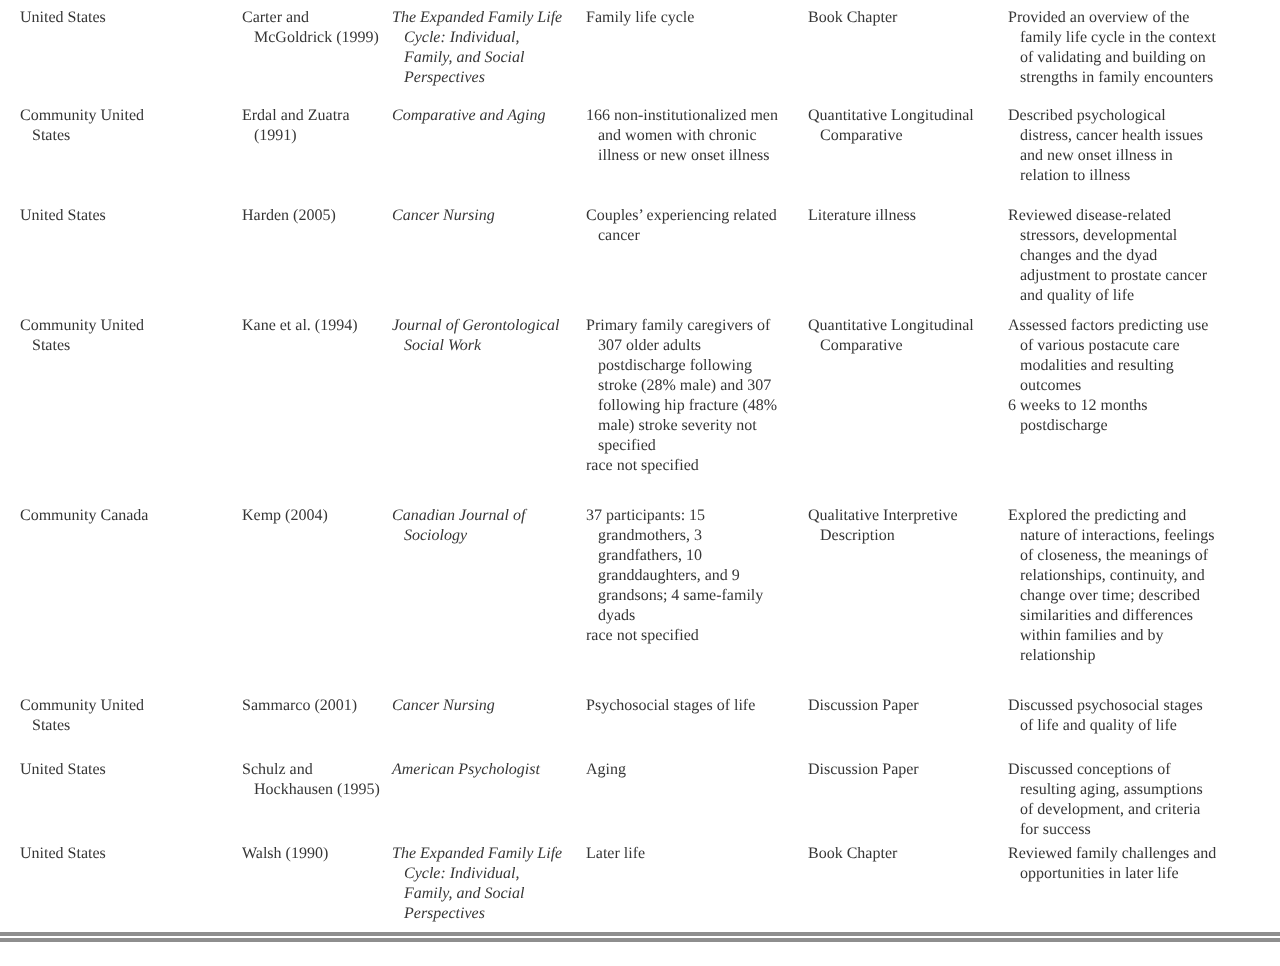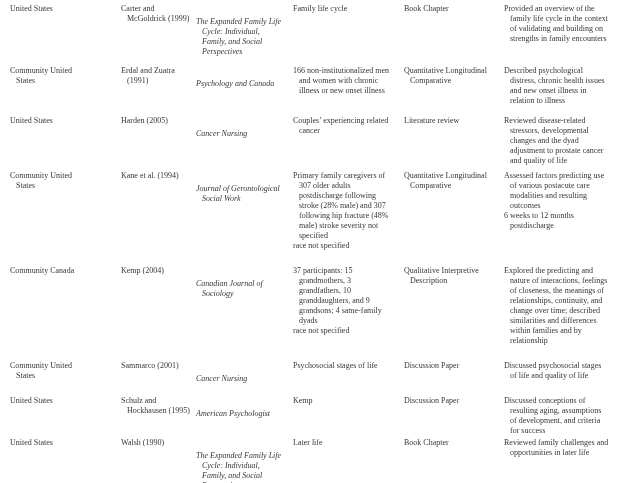--- a/index.html
+++ b/index.html
@@ -28,21 +28,21 @@
   }
   
   col.w1{width:111px;} col.w2{width:75px;} col.w3{width:97px;}
   col.w4{width:111px;} col.w5{width:100px;} col.w6{width:130px;}
   td.c-setting{padding-right:31px;}
   td.c-authors{padding-right:3px;}
   td.c-source{padding-right:8px;}
   td.c-topic{padding-right:10px;}
   td.c-study{padding-right:8px;}
   td.c-desc{padding-right:25px;font-family:Liberation Serif, serif;}
-  td.c-source .para{font-style:italic;margin-top:13px;}
+  td.c-source .para{font-style:italic;}
   
   .para{padding-left:6px;text-indent:-6px;}
   
   tr.r1 td{padding-bottom:9px;}
   tr.r2 td{padding-bottom:10px;}
   tr.r3 td{padding-bottom:5px;}
   tr.r4 td{padding-bottom:15px;}
   tr.r5 td{padding-bottom:15px;}
   tr.r6 td{padding-bottom:12px;}
   tr.r7 td{padding-bottom:2px;}
@@ -91,47 +91,47 @@
           </td>
       </tr>
       <tr class="r2">
         <td class="c-setting">
             <div class="para">Community United States</div>
           </td>
         <td class="c-authors">
             <div class="para">Erdal and Zuatra (1991)</div>
           </td>
         <td class="c-source">
-            <div class="para">Psychology and Canada</div>
+            <div class="para">Comparative and Aging</div>
           </td>
         <td class="c-topic">
             <div class="para">166 non-institutionalized men and women with chronic illness or new onset illness</div>
           </td>
         <td class="c-study">
             <div class="para">Quantitative Longitudinal Comparative</div>
           </td>
         <td class="c-desc">
-            <div class="para">Described psychological distress, chronic health issues and new onset illness in relation to illness</div>
+            <div class="para">Described psychological distress, cancer health issues and new onset illness in relation to illness</div>
           </td>
       </tr>
       <tr class="r3">
         <td class="c-setting">
             <div class="para">United States</div>
           </td>
         <td class="c-authors">
             <div class="para">Harden (2005)</div>
           </td>
         <td class="c-source">
             <div class="para">Cancer Nursing</div>
           </td>
         <td class="c-topic">
             <div class="para">Couples’ experiencing related cancer</div>
           </td>
         <td class="c-study">
-            <div class="para">Literature review</div>
+            <div class="para">Literature illness</div>
           </td>
         <td class="c-desc">
             <div class="para">Reviewed disease-related stressors, developmental changes and the dyad adjustment to prostate cancer and quality of life</div>
           </td>
       </tr>
       <tr class="r4">
         <td class="c-setting">
             <div class="para">Community United States</div>
           </td>
         <td class="c-authors">
@@ -197,21 +197,21 @@
         <td class="c-setting">
             <div class="para">United States</div>
           </td>
         <td class="c-authors">
             <div class="para">Schulz and Hockhausen (1995)</div>
           </td>
         <td class="c-source">
             <div class="para">American Psychologist</div>
           </td>
         <td class="c-topic">
-            <div class="para">Kemp</div>
+            <div class="para">Aging</div>
           </td>
         <td class="c-study">
             <div class="para">Discussion Paper</div>
           </td>
         <td class="c-desc">
             <div class="para">Discussed conceptions of resulting aging, assumptions of development, and criteria for success</div>
           </td>
       </tr>
       <tr class="r8">
         <td class="c-setting">

